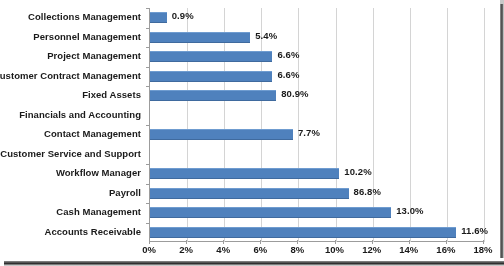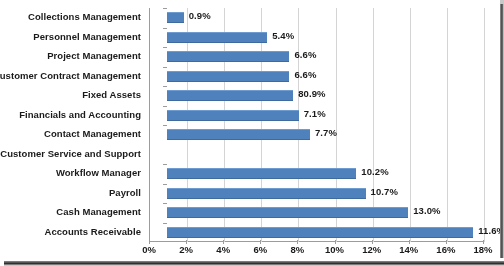--- a/index.html
+++ b/index.html
@@ -41,21 +41,21 @@
   }
   .axis-baseline{
     position:absolute;left:-1px;top:0;bottom:0;width:1px;background:#9c9c9c;
   }
   .axis-line-bottom{
     position:absolute;left:-1px;right:0;bottom:0;height:1px;background:#9c9c9c;
   }
 
   
   .row{
-    position:absolute;left:17px;right:0;height:19.5px;text-decoration:underline;
+    position:absolute;left:0;right:0;height:19.5px;text-decoration:underline;
   }
   .tick-mark{
     position:absolute;left:-4px;width:4px;height:1px;background:#9c9c9c;top:0;
   }
   .bar{
     position:absolute;
     top:4px;
     left:0;
     height:11px;
     background:#4f81bd;
@@ -155,39 +155,34 @@
       <div class="row" style="top: 58.5px;">
         <div class="tick-mark"></div>
         <div class="bar" style="width: 122.467px; background: rgb(79, 129, 189);"></div>
         <div class="bar-value" style="left: 127.467px;">6.6%</div>
       </div>
       <div class="row" style="top: 78px;">
         <div class="tick-mark"></div>
         <div class="bar" style="width: 126.178px; background: rgb(79, 129, 189);"></div>
         <div class="bar-value" style="left: 131.178px;">80.9%</div>
       </div>
-      <div class="row" style="top: 97.5px;">
-        <div class="tick-mark"></div>
-        <div class="bar" style="width: 131.744px; background: rgb(79, 129, 189);"></div>
-        <div class="bar-value" style="left: 136.744px;">7.1%</div>
-      </div>
       <div class="row" style="top: 117px;">
         <div class="tick-mark"></div>
         <div class="bar" style="width: 142.878px; background: rgb(79, 129, 189);"></div>
         <div class="bar-value" style="left: 147.878px;">7.7%</div>
       </div>
       <div class="row" style="top: 156px;">
         <div class="tick-mark"></div>
         <div class="bar" style="width: 189.267px; background: rgb(79, 129, 189);"></div>
         <div class="bar-value" style="left: 194.267px;">10.2%</div>
       </div>
       <div class="row" style="top: 175.5px;">
         <div class="tick-mark"></div>
         <div class="bar" style="width: 198.544px; background: rgb(79, 129, 189);"></div>
-        <div class="bar-value" style="left: 203.544px;">10.7%</div>
+        <div class="bar-value" style="left: 203.544px;">86.8%</div>
       </div>
       <div class="row" style="top: 195px;">
         <div class="tick-mark"></div>
         <div class="bar" style="width: 241.222px; background: rgb(79, 129, 189);"></div>
         <div class="bar-value" style="left: 246.222px;">13.0%</div>
       </div>
       <div class="row" style="top: 214.5px;">
         <div class="tick-mark"></div>
         <div class="bar" style="width: 306.167px; background: rgb(79, 129, 189);"></div>
         <div class="bar-value" style="left: 311.167px;">11.6%</div>

